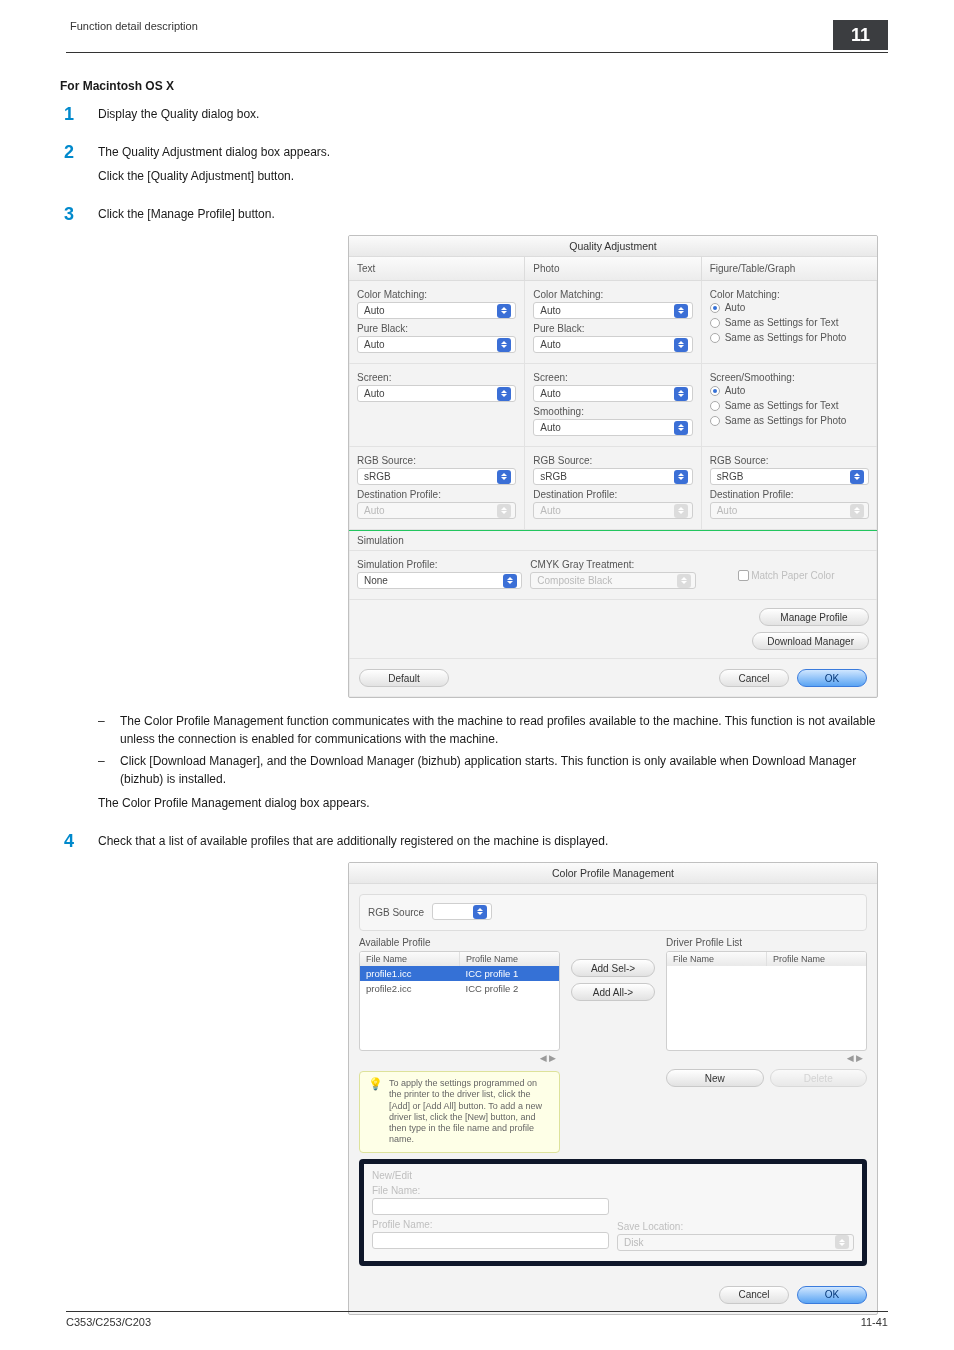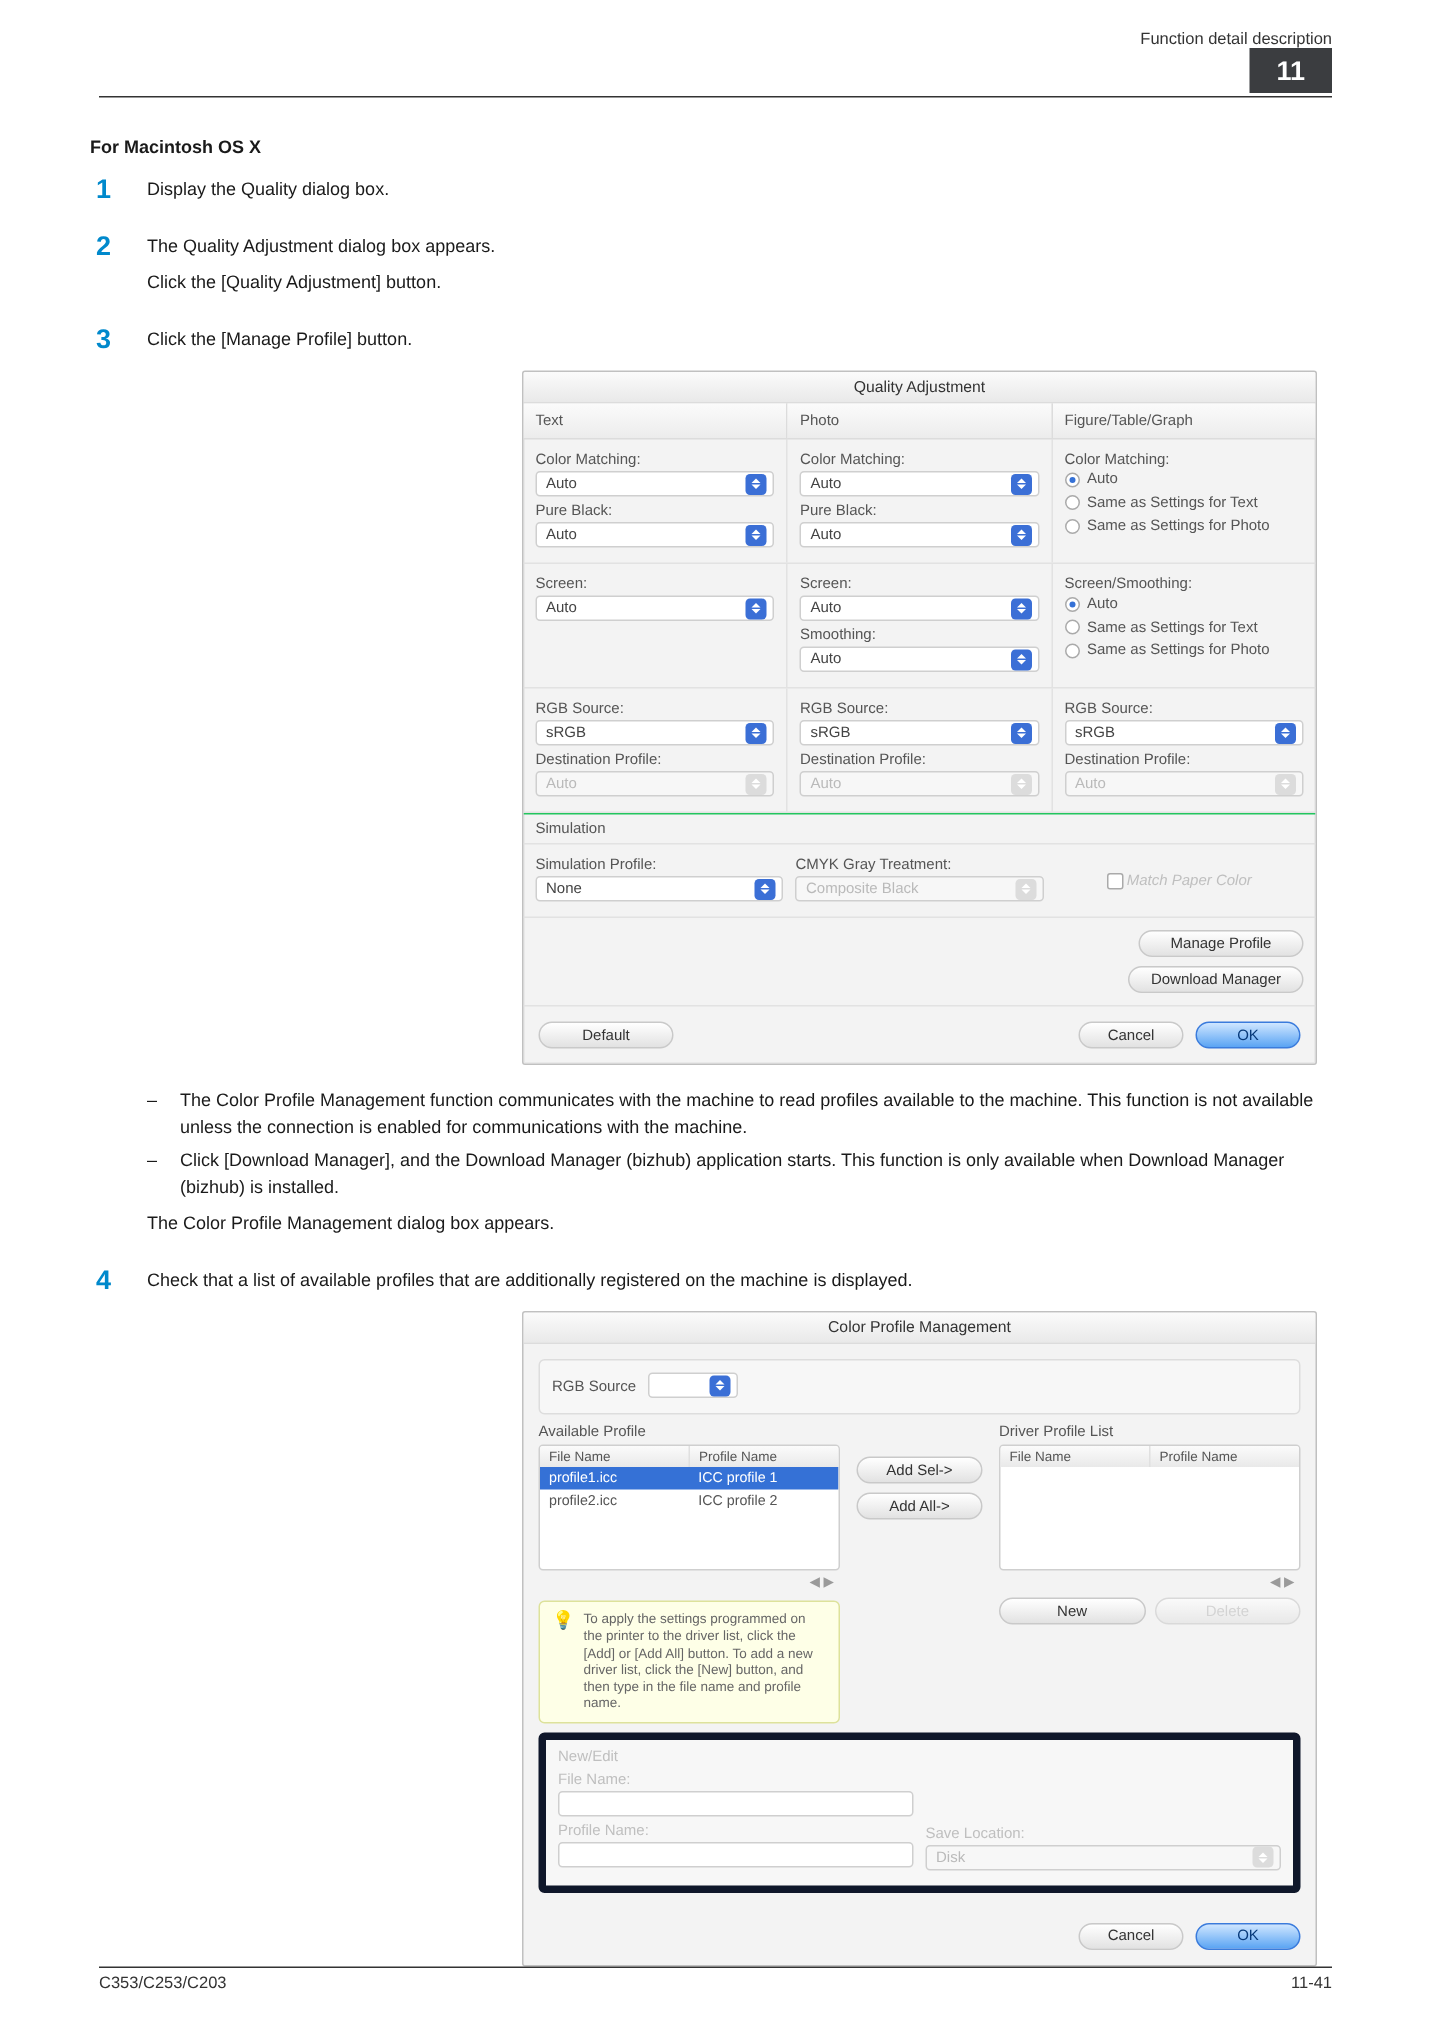--- a/index.html
+++ b/index.html
@@ -10,25 +10,24 @@
     min-height:1350px;
     background:#fff;
     font-family:Arial,Helvetica,sans-serif;
     color:var(--ink);
     font-size:12px;
     position:relative;
   }
   
   .topbar{
     display:flex;
-    align-items:flex-end;
+    align-items:flex-start;
     border-bottom:1px solid #333;
     padding:0 0 2px 0;
     margin:20px 66px 0 66px;
-    flex-direction:column;
   }
   .topbar-title{
     font-size:11px;
     color:#333;
     flex:1;
     padding-left:4px;
   }
   .topbar-tab{
     background:var(--brand-dark);
     color:#fff;
@@ -117,21 +116,21 @@
   .mac-select .arrows .up{border-bottom:3px solid #fff;margin-bottom:1px;}
   .mac-select .arrows .dn{border-top:3px solid #fff;}
   .mac-select.disabled .arrows .up{border-bottom-color:#fff;}
   .mac-select.disabled .arrows .dn{border-top-color:#fff;}
   .qa-label{margin:2px 0 0 0;}
   .radio{display:inline-flex;align-items:center;gap:5px;margin:2px 0;}
   .radio .dot{
     width:10px;height:10px;border-radius:50%;border:1px solid #aaa;background:#fff;display:inline-block;position:relative;
   }
   .radio .dot.sel::after{content:"";position:absolute;inset:2px;border-radius:50%;background:#3571d6;}
-  .chk{display:inline-flex;align-items:center;gap:2px;font-style:italic;}
+  .chk{display:inline-flex;align-items:center;gap:2px;}
   .chk .box{width:11px;height:11px;border:1px solid #aaa;border-radius:2px;background:#fff;display:inline-block;}
   .aqua-btn{
     display:inline-flex;align-items:center;justify-content:center;
     height:18px;
     padding:0 14px;
     border-radius:10px;
     border:1px solid #c9c9c9;
     background:linear-gradient(#ffffff,#e2e2e2);
     font-size:10px;color:#333;
     min-width:110px;
@@ -160,21 +159,21 @@
   .cpm-body{padding:10px;}
   .cpm-fieldset{
     border:1px solid #ddd;border-radius:4px;padding:6px 8px;margin-bottom:6px;background:#f7f7f7;
     display:flex;align-items:center;gap:8px;
   }
   .cpm-cols{display:flex;gap:8px;}
   .cpm-left,.cpm-right{flex:1;min-width:0;}
   .cpm-mid{width:90px;display:flex;flex-direction:column;align-items:center;gap:6px;padding-top:22px;}
   .cpm-label{margin:0 0 3px 0;}
   .cpm-listbox{
-    height:84px;border:1px solid #cfcfcf;border-radius:3px;background:#fff;overflow:hidden;
+    height:100px;border:1px solid #cfcfcf;border-radius:3px;background:#fff;overflow:hidden;
   }
   .cpm-list-head{display:flex;background:linear-gradient(#fbfbfb,#e9e9e9);font-size:9px;color:#555;}
   .cpm-list-head div{flex:1;padding:2px 6px;border-right:1px solid #e0e0e0;}
   .cpm-list-head div:last-child{border-right:none;}
   .cpm-row{display:flex;font-size:9.5px;}
   .cpm-row div{flex:1;padding:2px 6px;}
   .cpm-row.sel{background:#3571d6;color:#fff;}
   .cpm-scroll-hint{display:flex;justify-content:flex-end;padding:2px 4px;font-size:9px;color:#9a9a9a;}
   .cpm-panel{
     border:5px solid #0f172a;border-radius:4px;background:#f7f7f7;padding:6px 8px;margin-top:6px;

